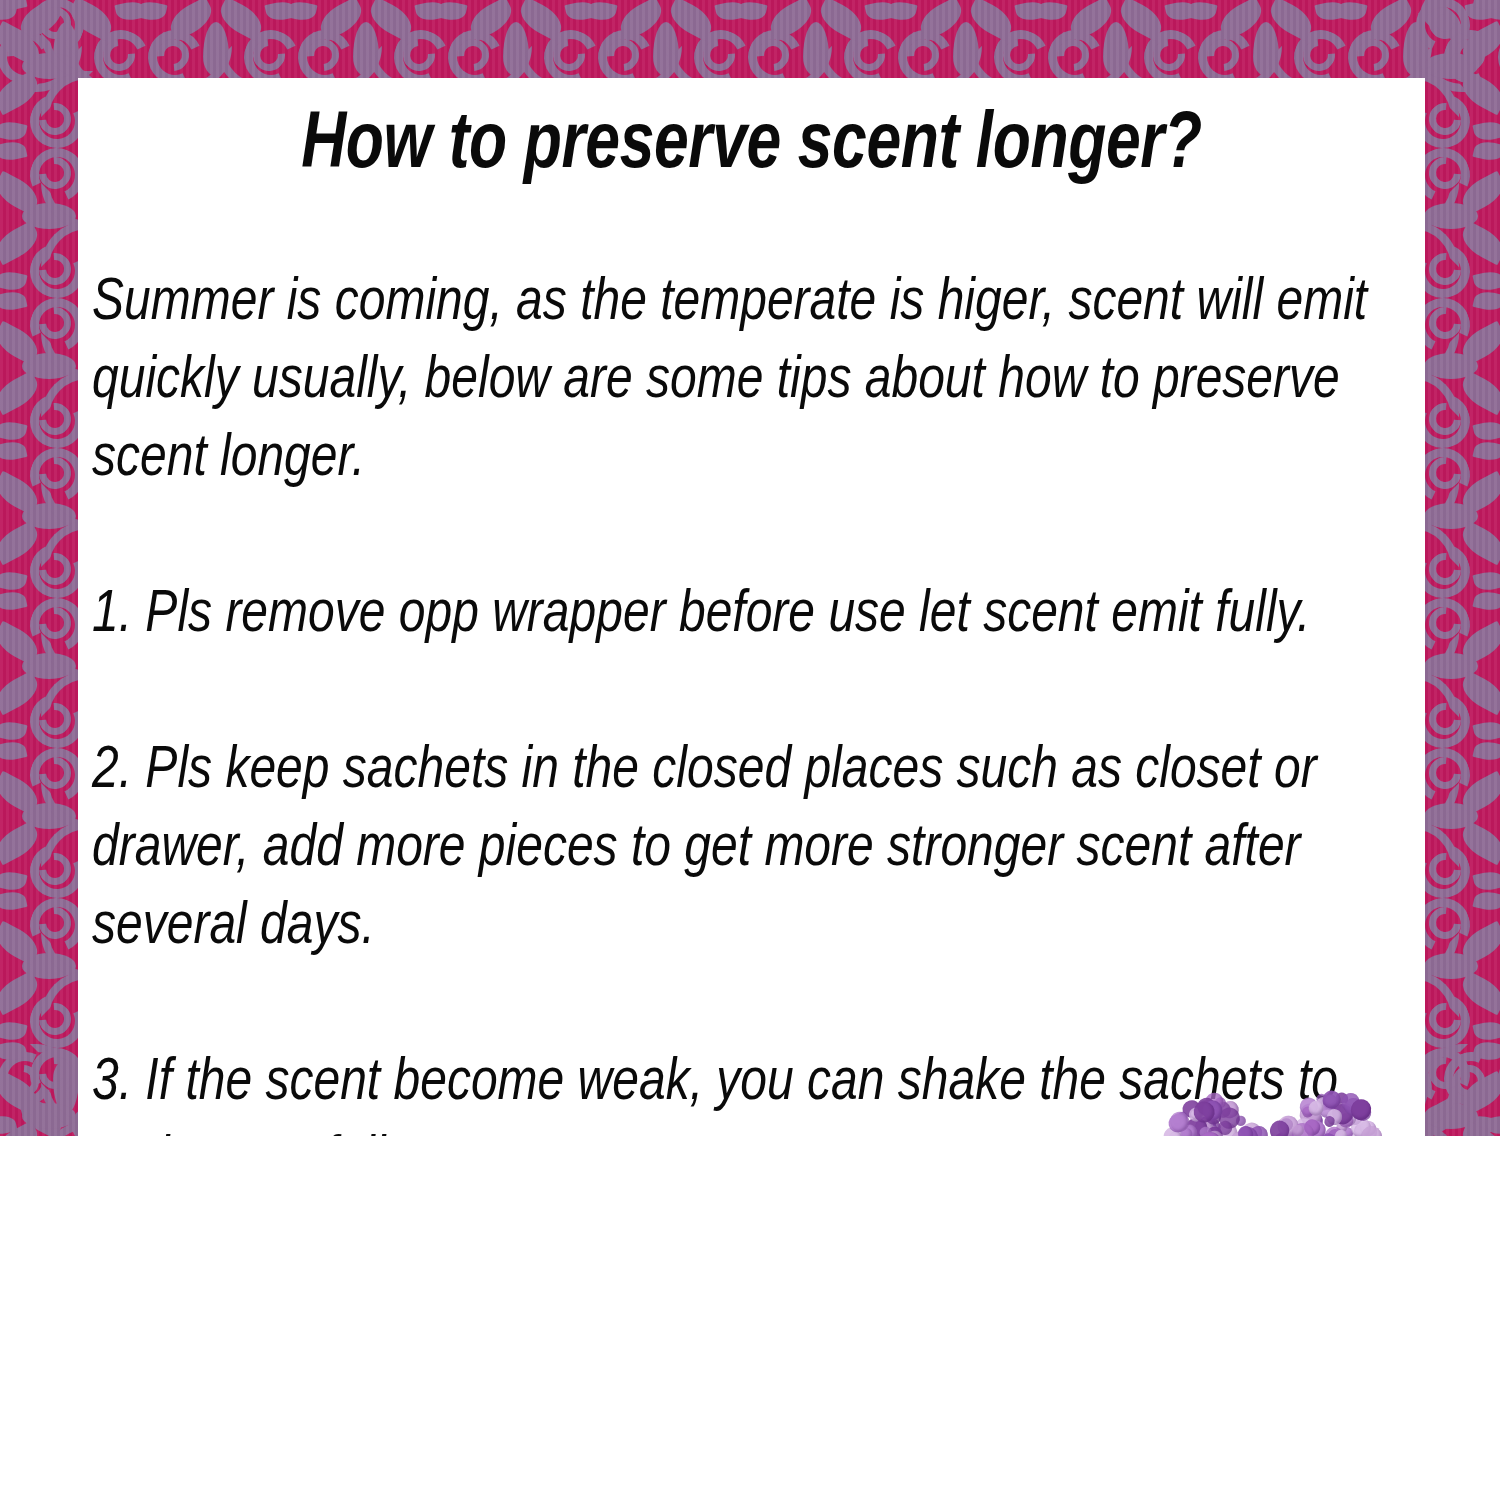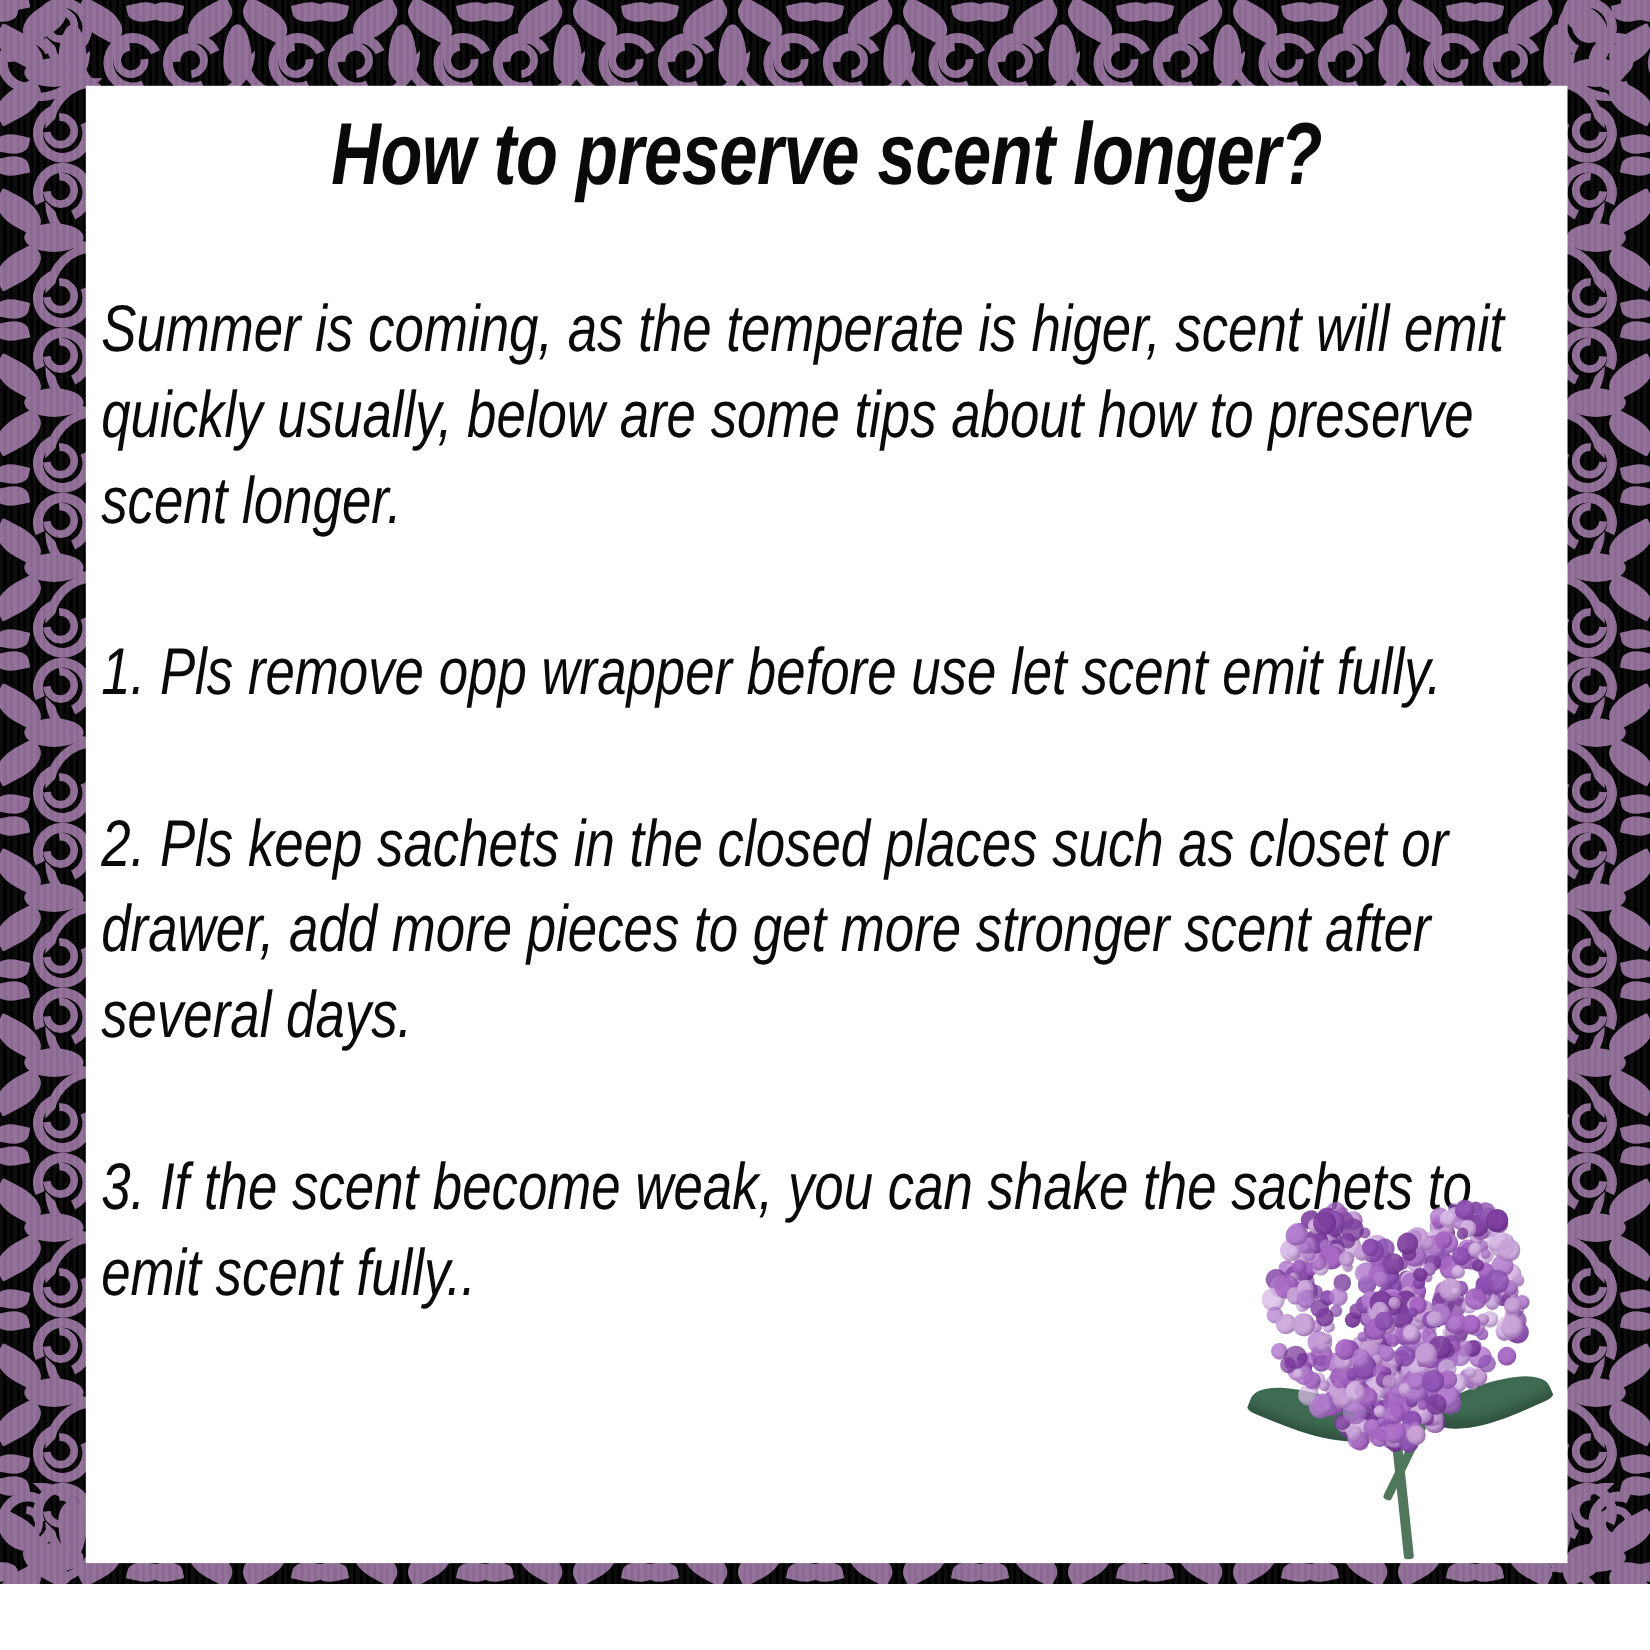--- a/index.html
+++ b/index.html
@@ -1,20 +1,20 @@
 <!DOCTYPE html>
 <html><head>
 <meta charset="utf-8">
 <style>
   html,body{margin:0;padding:0;background:#fff;}
   body{width:1500px;height:1500px;overflow:hidden;
        font-family:"Liberation Sans","DejaVu Sans",sans-serif;}
 
-  .poster{position:relative;width:1500px;height:1440px;overflow:hidden;
-          background:#000000;}
+  .poster{position:relative;width:1500px;height:1136px;overflow:hidden;
+          background:#be185d;}
 
   
   .border-layer{position:absolute;inset:0;overflow:hidden;}
 
   .band{position:absolute;}
   .band-top{left:0;top:0;width:1500px;height:80px;}
   .band-bottom{left:0;bottom:0;width:1500px;height:80px;}
   .band-left{left:0;top:0;width:80px;height:1500px;}
   .band-right{right:0;top:0;width:80px;height:1500px;}
 

